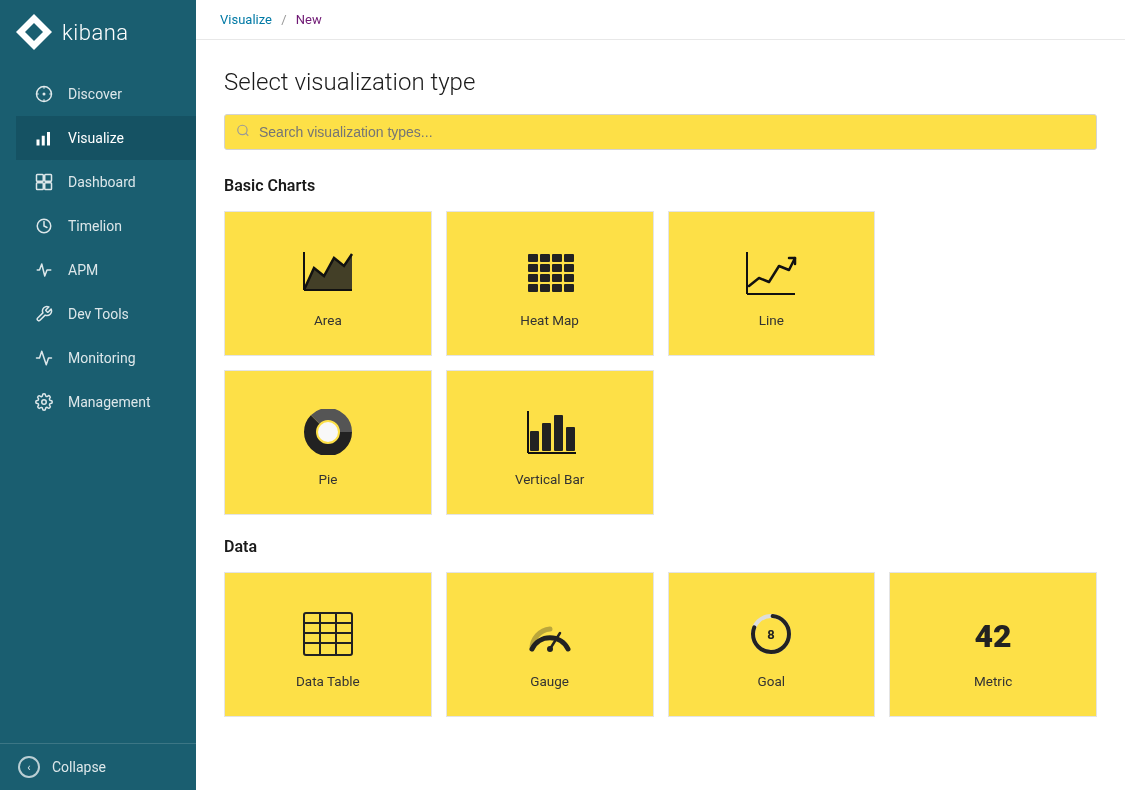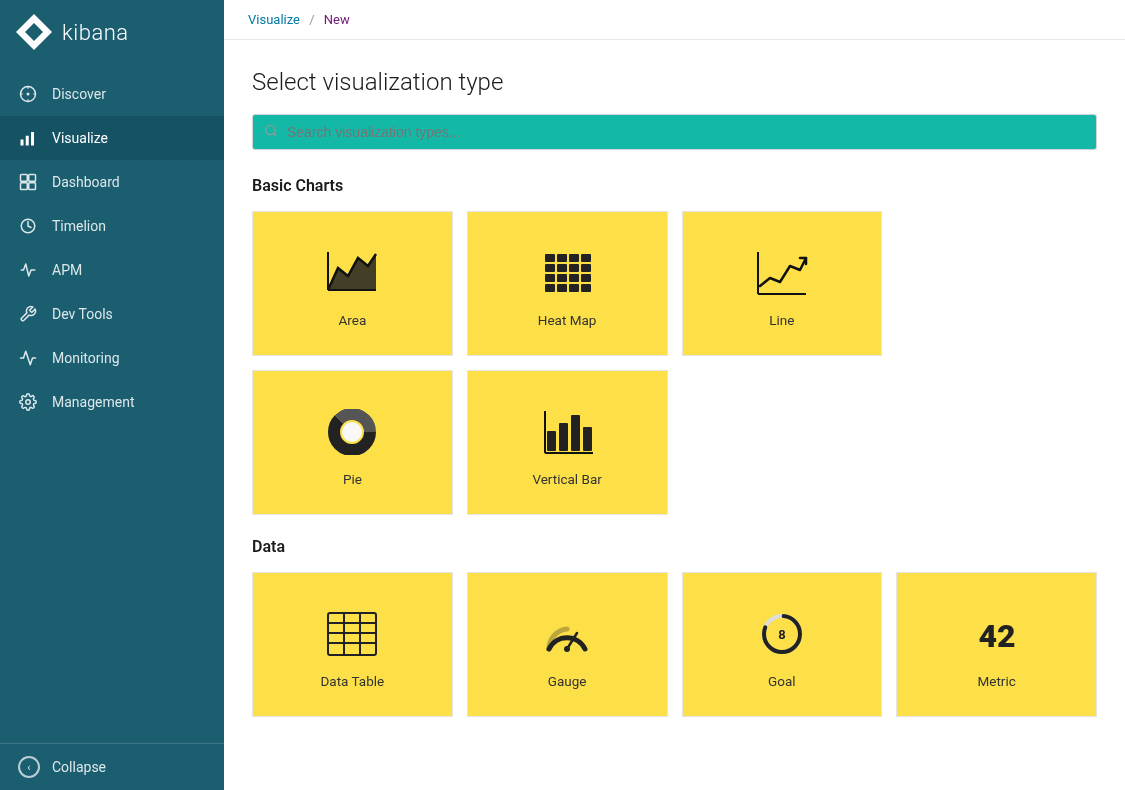--- a/index.html
+++ b/index.html
@@ -1,20 +1,20 @@
 <!DOCTYPE html>
 <html><head>
   <meta charset="utf-8">
   <style>
     * { box-sizing: border-box; margin: 0; padding: 0; }
     body { font-family: -apple-system, BlinkMacSystemFont, 'Segoe UI', Roboto, sans-serif; display: flex; height: 790px; width: 1125px; overflow: hidden; background: #fff; }
 
     
     .sidebar {
-      width: 224px;
+      width: 196px;
       background: #1a5e70;
       color: #fff;
       display: flex;
       flex-direction: column;
       flex-shrink: 0;
       height: 790px;
     }
     .sidebar-logo {
       display: flex;
       align-items: center;
@@ -40,20 +40,21 @@
     }
     .sidebar-logo-text {
       font-size: 22px;
       font-weight: 300;
       color: #fff;
       letter-spacing: 0.5px;
     }
     .sidebar-nav {
       flex: 1;
       padding-top: 8px;
+      padding-left: 16px;
     }
     .sidebar-item {
       display: flex;
       align-items: center;
       padding: 12px 18px;
       gap: 14px;
       cursor: pointer;
       color: rgba(255,255,255,0.85);
       font-size: 14px;
       font-weight: 400;
@@ -137,21 +138,21 @@
       font-size: 14px;
     }
     .search-input {
       width: 100%;
       padding: 9px 12px 9px 34px;
       border: 1px solid #d3d3d3;
       border-radius: 3px;
       font-size: 14px;
       color: #333;
       outline: none;
-      background: #14b8a6;
+      background: #fde047;
     }
 
     .section-heading {
       font-size: 16px;
       font-weight: 600;
       color: #1a1a1a;
       margin-bottom: 16px;
     }
 
     .cards-grid {

